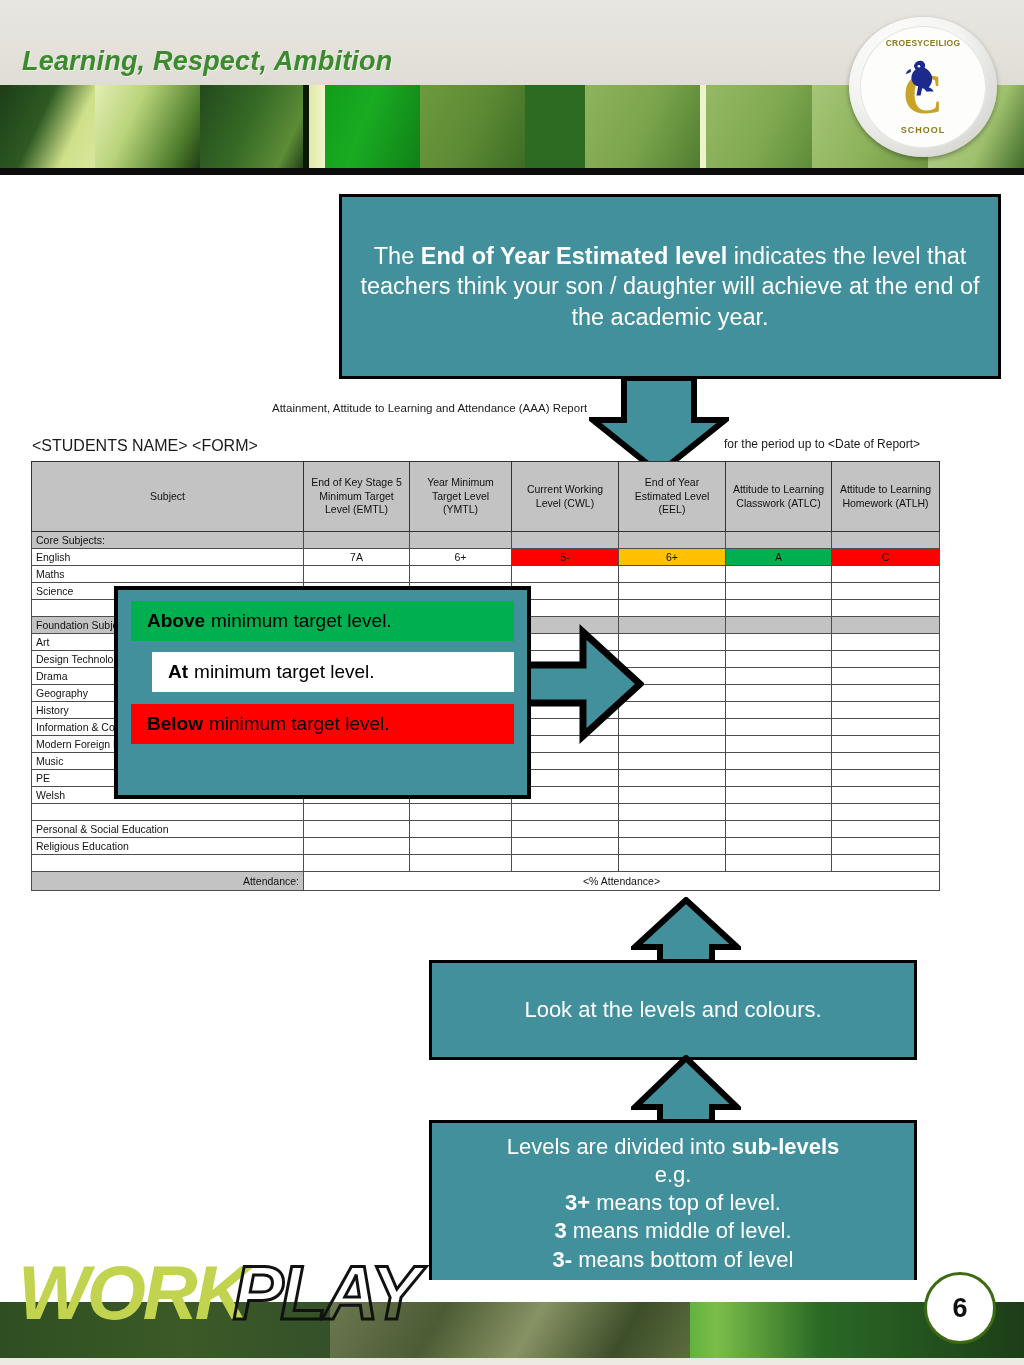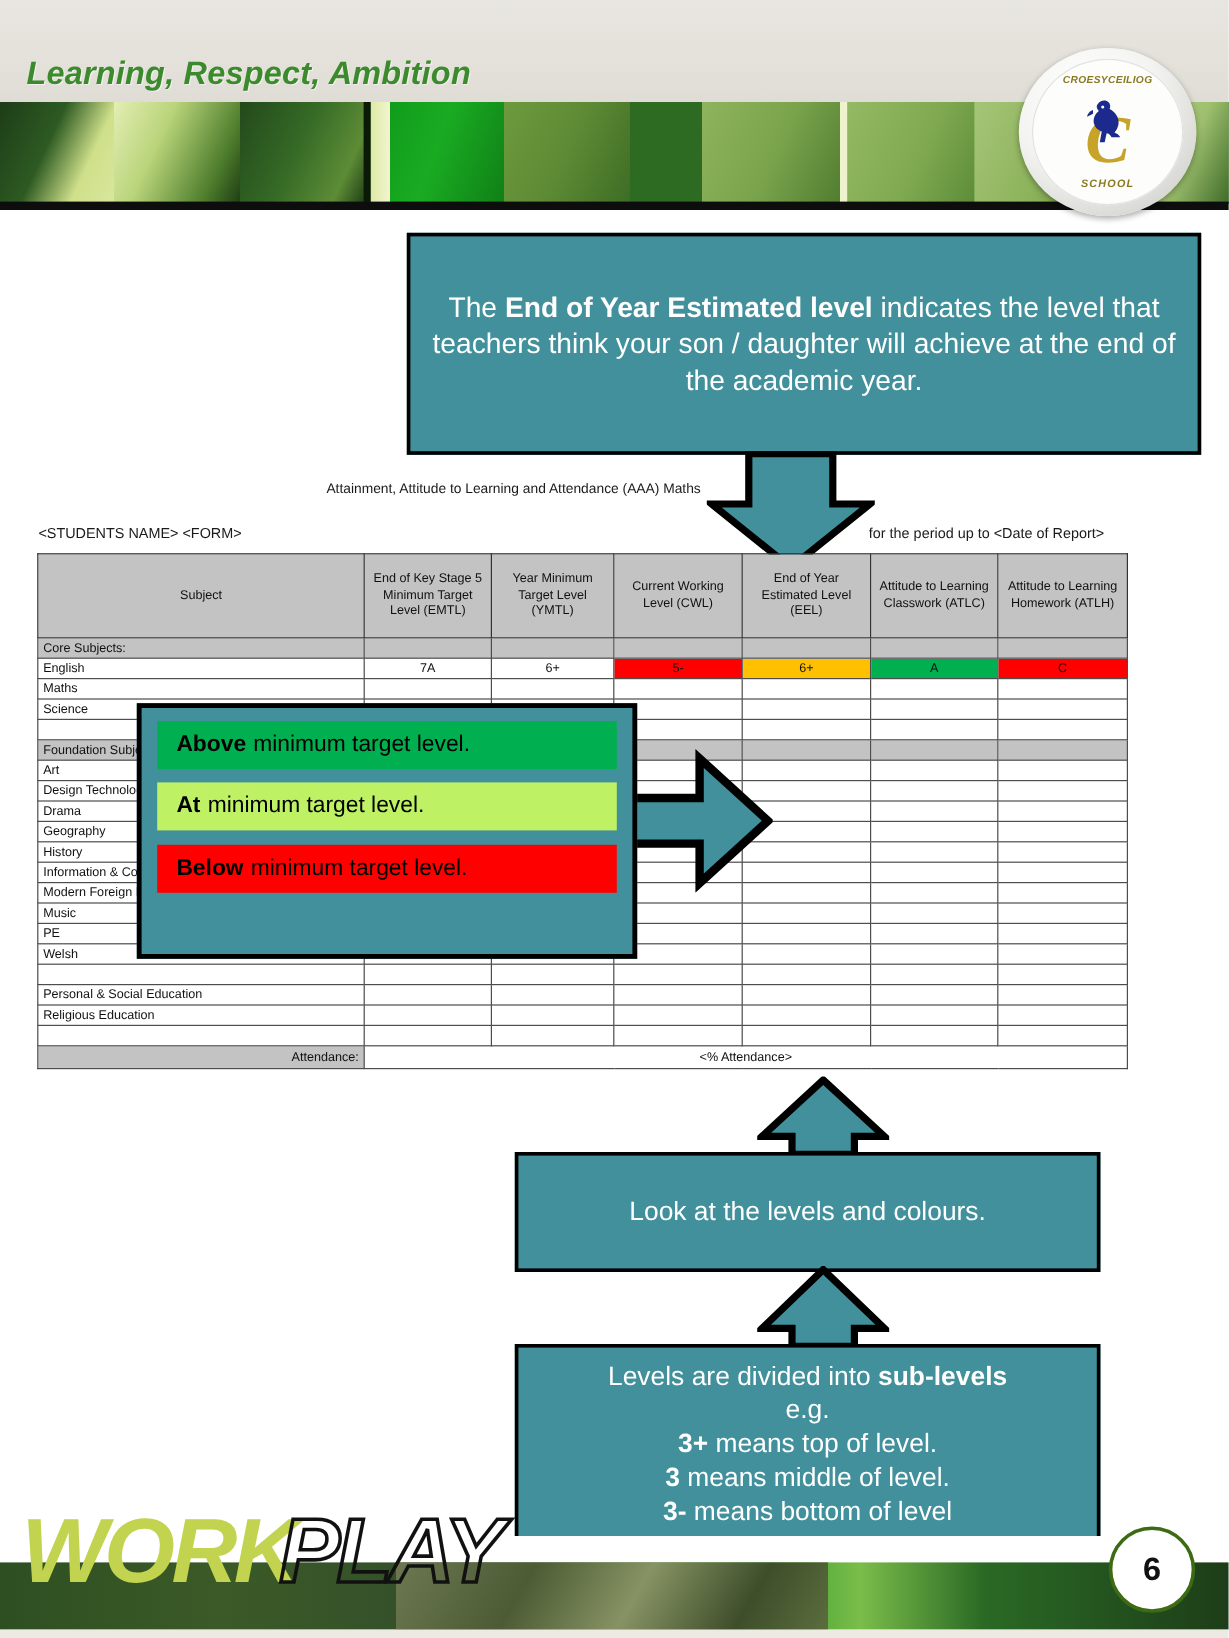--- a/index.html
+++ b/index.html
@@ -25,21 +25,21 @@
     white-space:nowrap;
   }
   .hdr-band {
     position:absolute; left:0; top:85px; width:1024px; height:85px;
     overflow:hidden; background:#2d6b22;
   }
   .leaf { position:absolute; top:0; height:85px; }
   .hdr-underline { position:absolute; left:0; top:168px; width:1024px; height:7px; background:#0d0d0d; }
 
   .logo-wrap {
-    position:absolute; left:849px; top:40px; width:148px; height:140px; z-index:8;font-style:italic;
+    position:absolute; left:849px; top:17px; width:148px; height:140px; z-index:8;
   }
   .logo-outer {
     position:absolute; inset:0;
     border-radius:50%;
     background: radial-gradient(circle at 36% 28%, #ffffff 0%, #f3f3f1 45%, #d8d8d4 78%, #b9b9b4 100%);
     box-shadow: 0 2px 5px rgba(0,0,0,.35);
   }
   .logo-inner {
     position:absolute; left:11px; top:9px; right:11px; bottom:9px;
     border-radius:50%; background:#fdfdfc;
@@ -99,32 +99,32 @@
     padding:11px 13px;
   }
   .legend-row {
     height:40px; display:flex; align-items:center;
     padding-left:16px; font-size:19px; color:#000;
     margin-bottom:11px;
   }
   .legend-row:last-child { margin-bottom:0; }
   .legend-row b { font-weight:bold; margin-right:6px; }
   .lg-above { background:#00B050; }
-  .lg-at    { background:#bef264; }
+  .lg-at    { background:#ffffff;margin-left:21px; }
   .lg-below { background:#FF0000; margin-top:12px; }
 
   
   .rep-title {
     position:absolute; left:272px; top:402px;
     font-size:11.5px; color:#1a1a1a; white-space:nowrap;
     font-family:"Liberation Sans", sans-serif;
   }
   .rep-name {
     position:absolute; left:32px; top:437px;
-    font-size:12px; color:#1a1a1a; white-space:nowrap;
+    font-size:16px; color:#1a1a1a; white-space:nowrap;
   }
   .rep-period {
     position:absolute; left:724px; top:437px;
     font-size:12px; color:#1a1a1a; white-space:nowrap;
   }
 
   table.rep {
     position:absolute; left:31px; top:461px; width:908px;
     border-collapse:collapse; table-layout:fixed;
     font-size:10.5px; color:#111;
@@ -225,21 +225,21 @@
   <div class="teal-box callout-top">
     <div>
       <span>The </span><b>End of Year Estimated level</b><span> indicates the level that teachers think your son / daughter will achieve at the end of the academic year.</span>
     </div>
   </div>
 
   <svg class="arrow-svg" style="left:589px;top:376px;" width="140" height="100" viewBox="0 0 140 100">
     <polygon points="35,2 105,2 105,44 136,44 70,97 4,44 35,44" fill="#41909b" stroke="#000" stroke-width="6"></polygon>
   </svg>
 
-  <div class="rep-title">Attainment, Attitude to Learning and Attendance (AAA) Maths</div>
+  <div class="rep-title">Attainment, Attitude to Learning and Attendance (AAA) Report</div>
   <div class="rep-name">&lt;STUDENTS NAME&gt; &lt;FORM&gt;</div>
   <div class="rep-period">for the period up to &lt;Date of Report&gt;</div>
 
   <table class="rep">
     <colgroup>
       <col style="width:272px">
       <col style="width:106px">
       <col style="width:102px">
       <col style="width:107px">
       <col style="width:107px">

